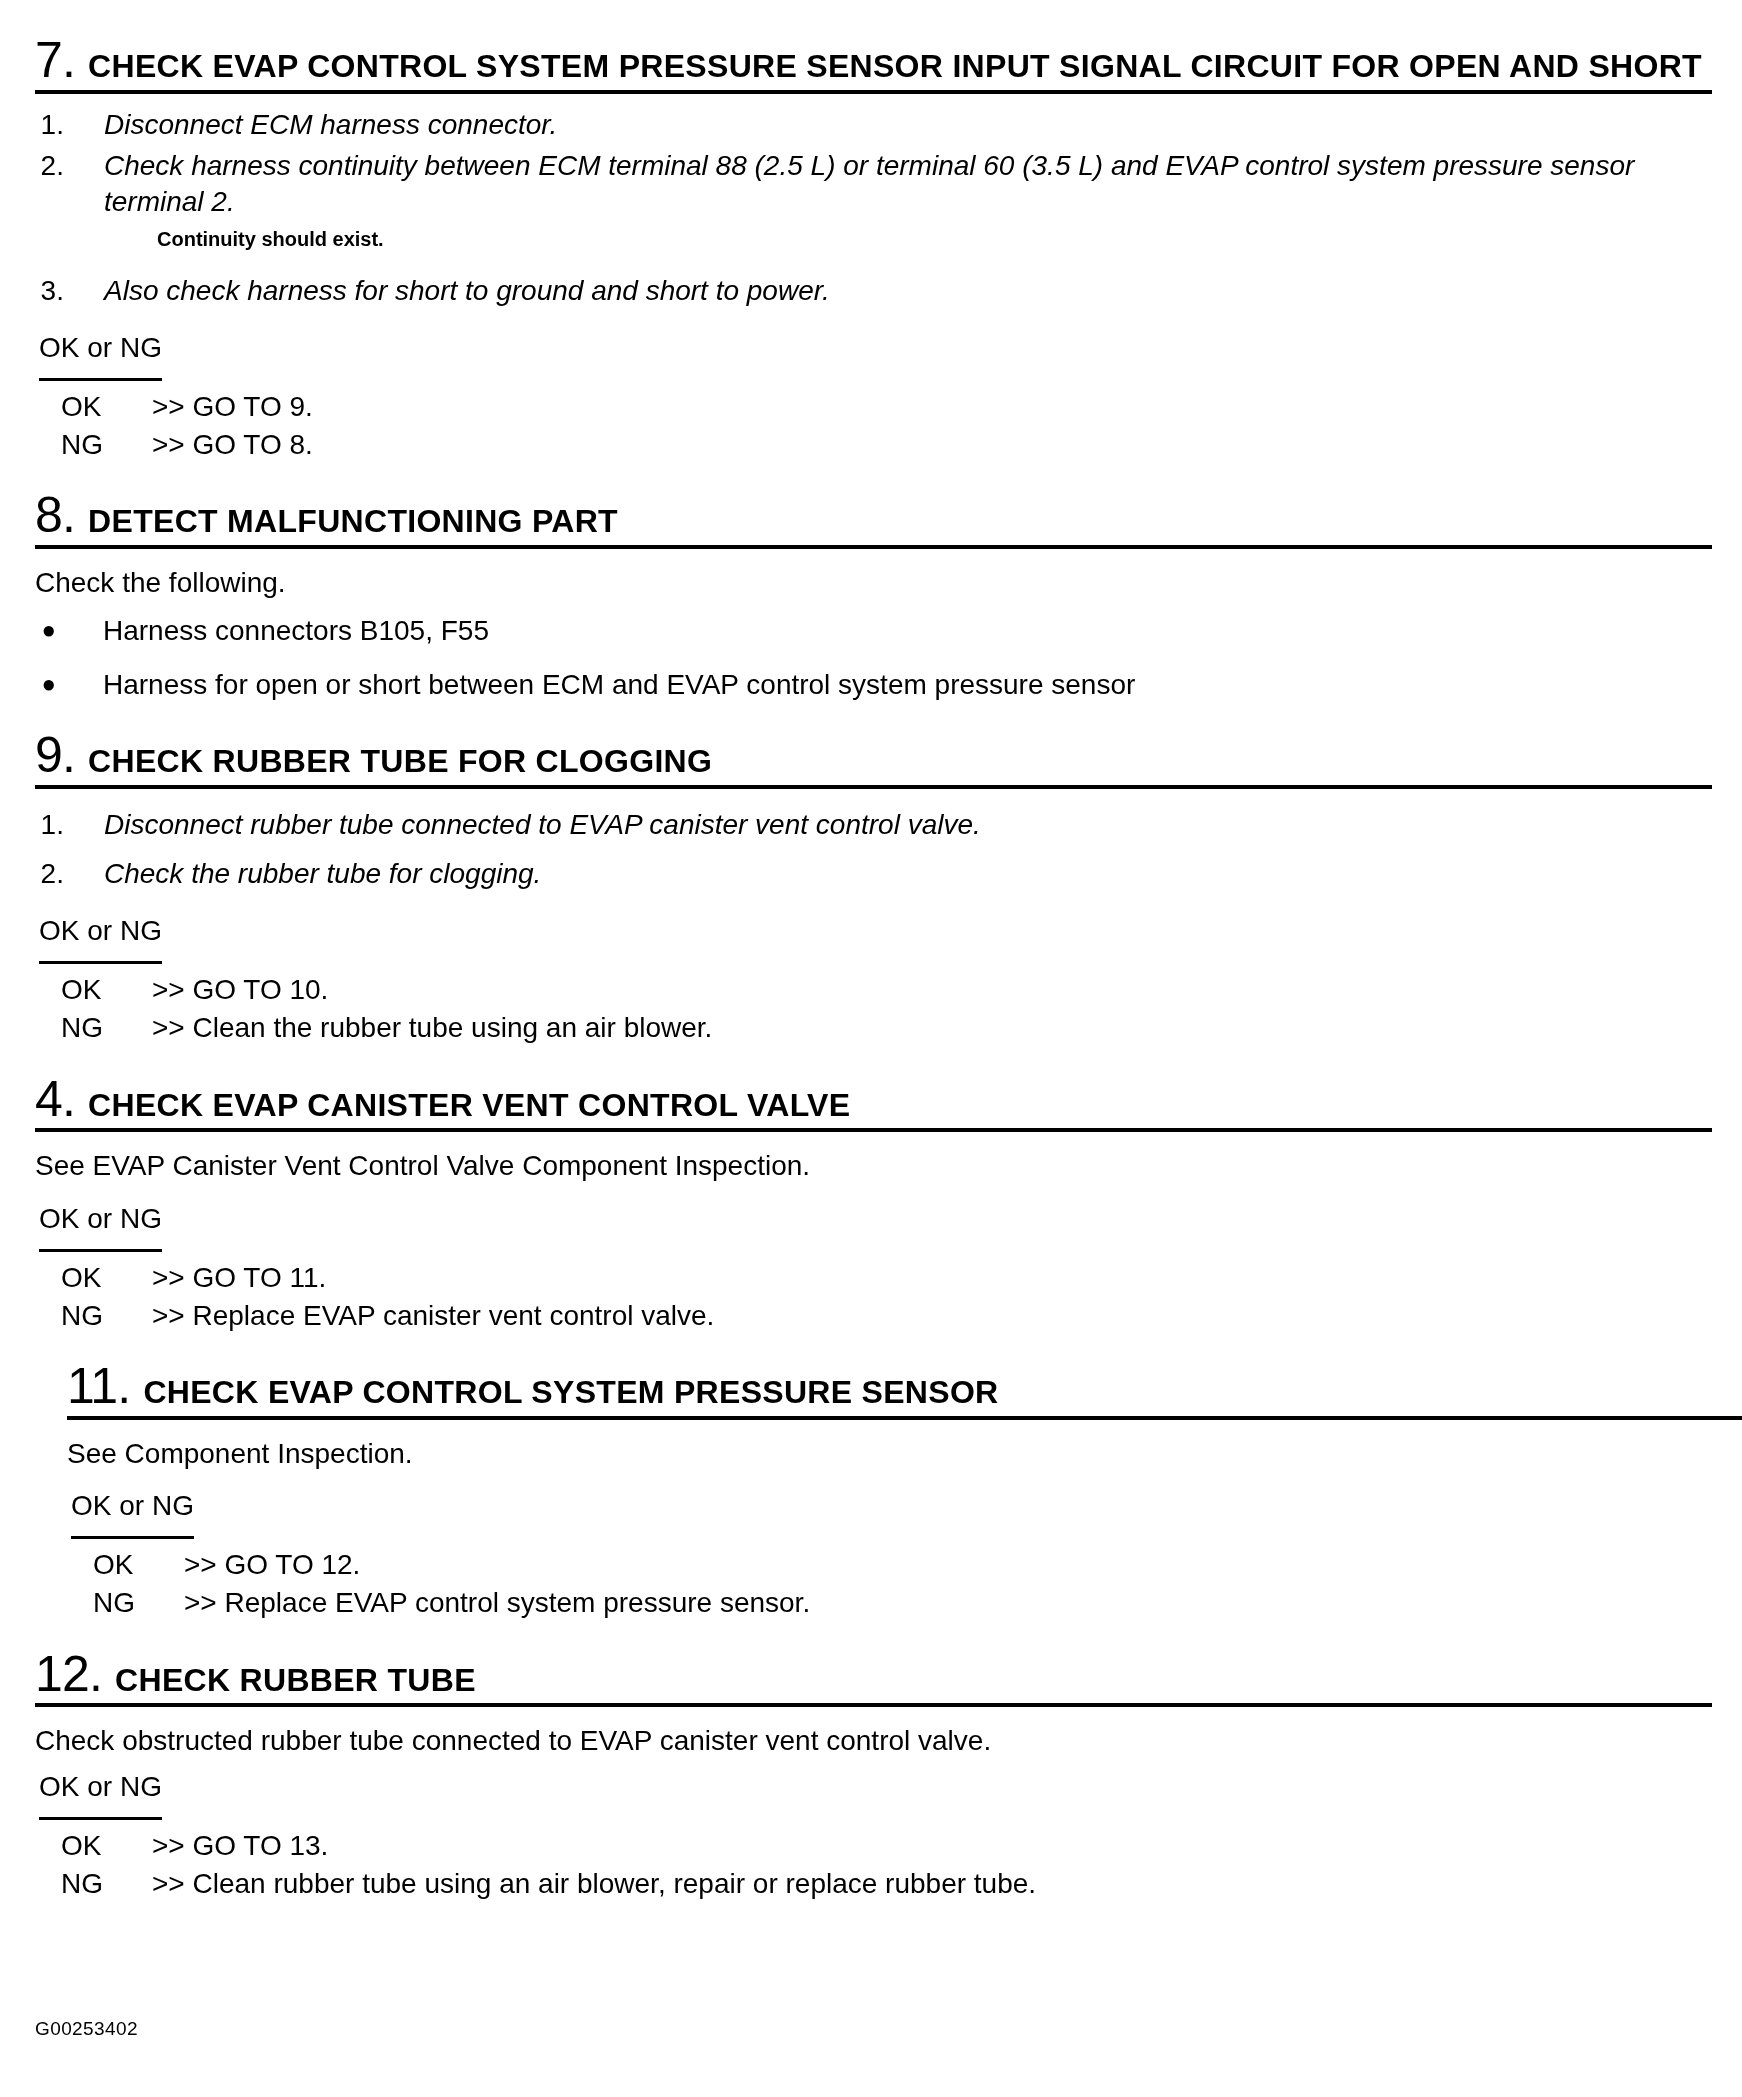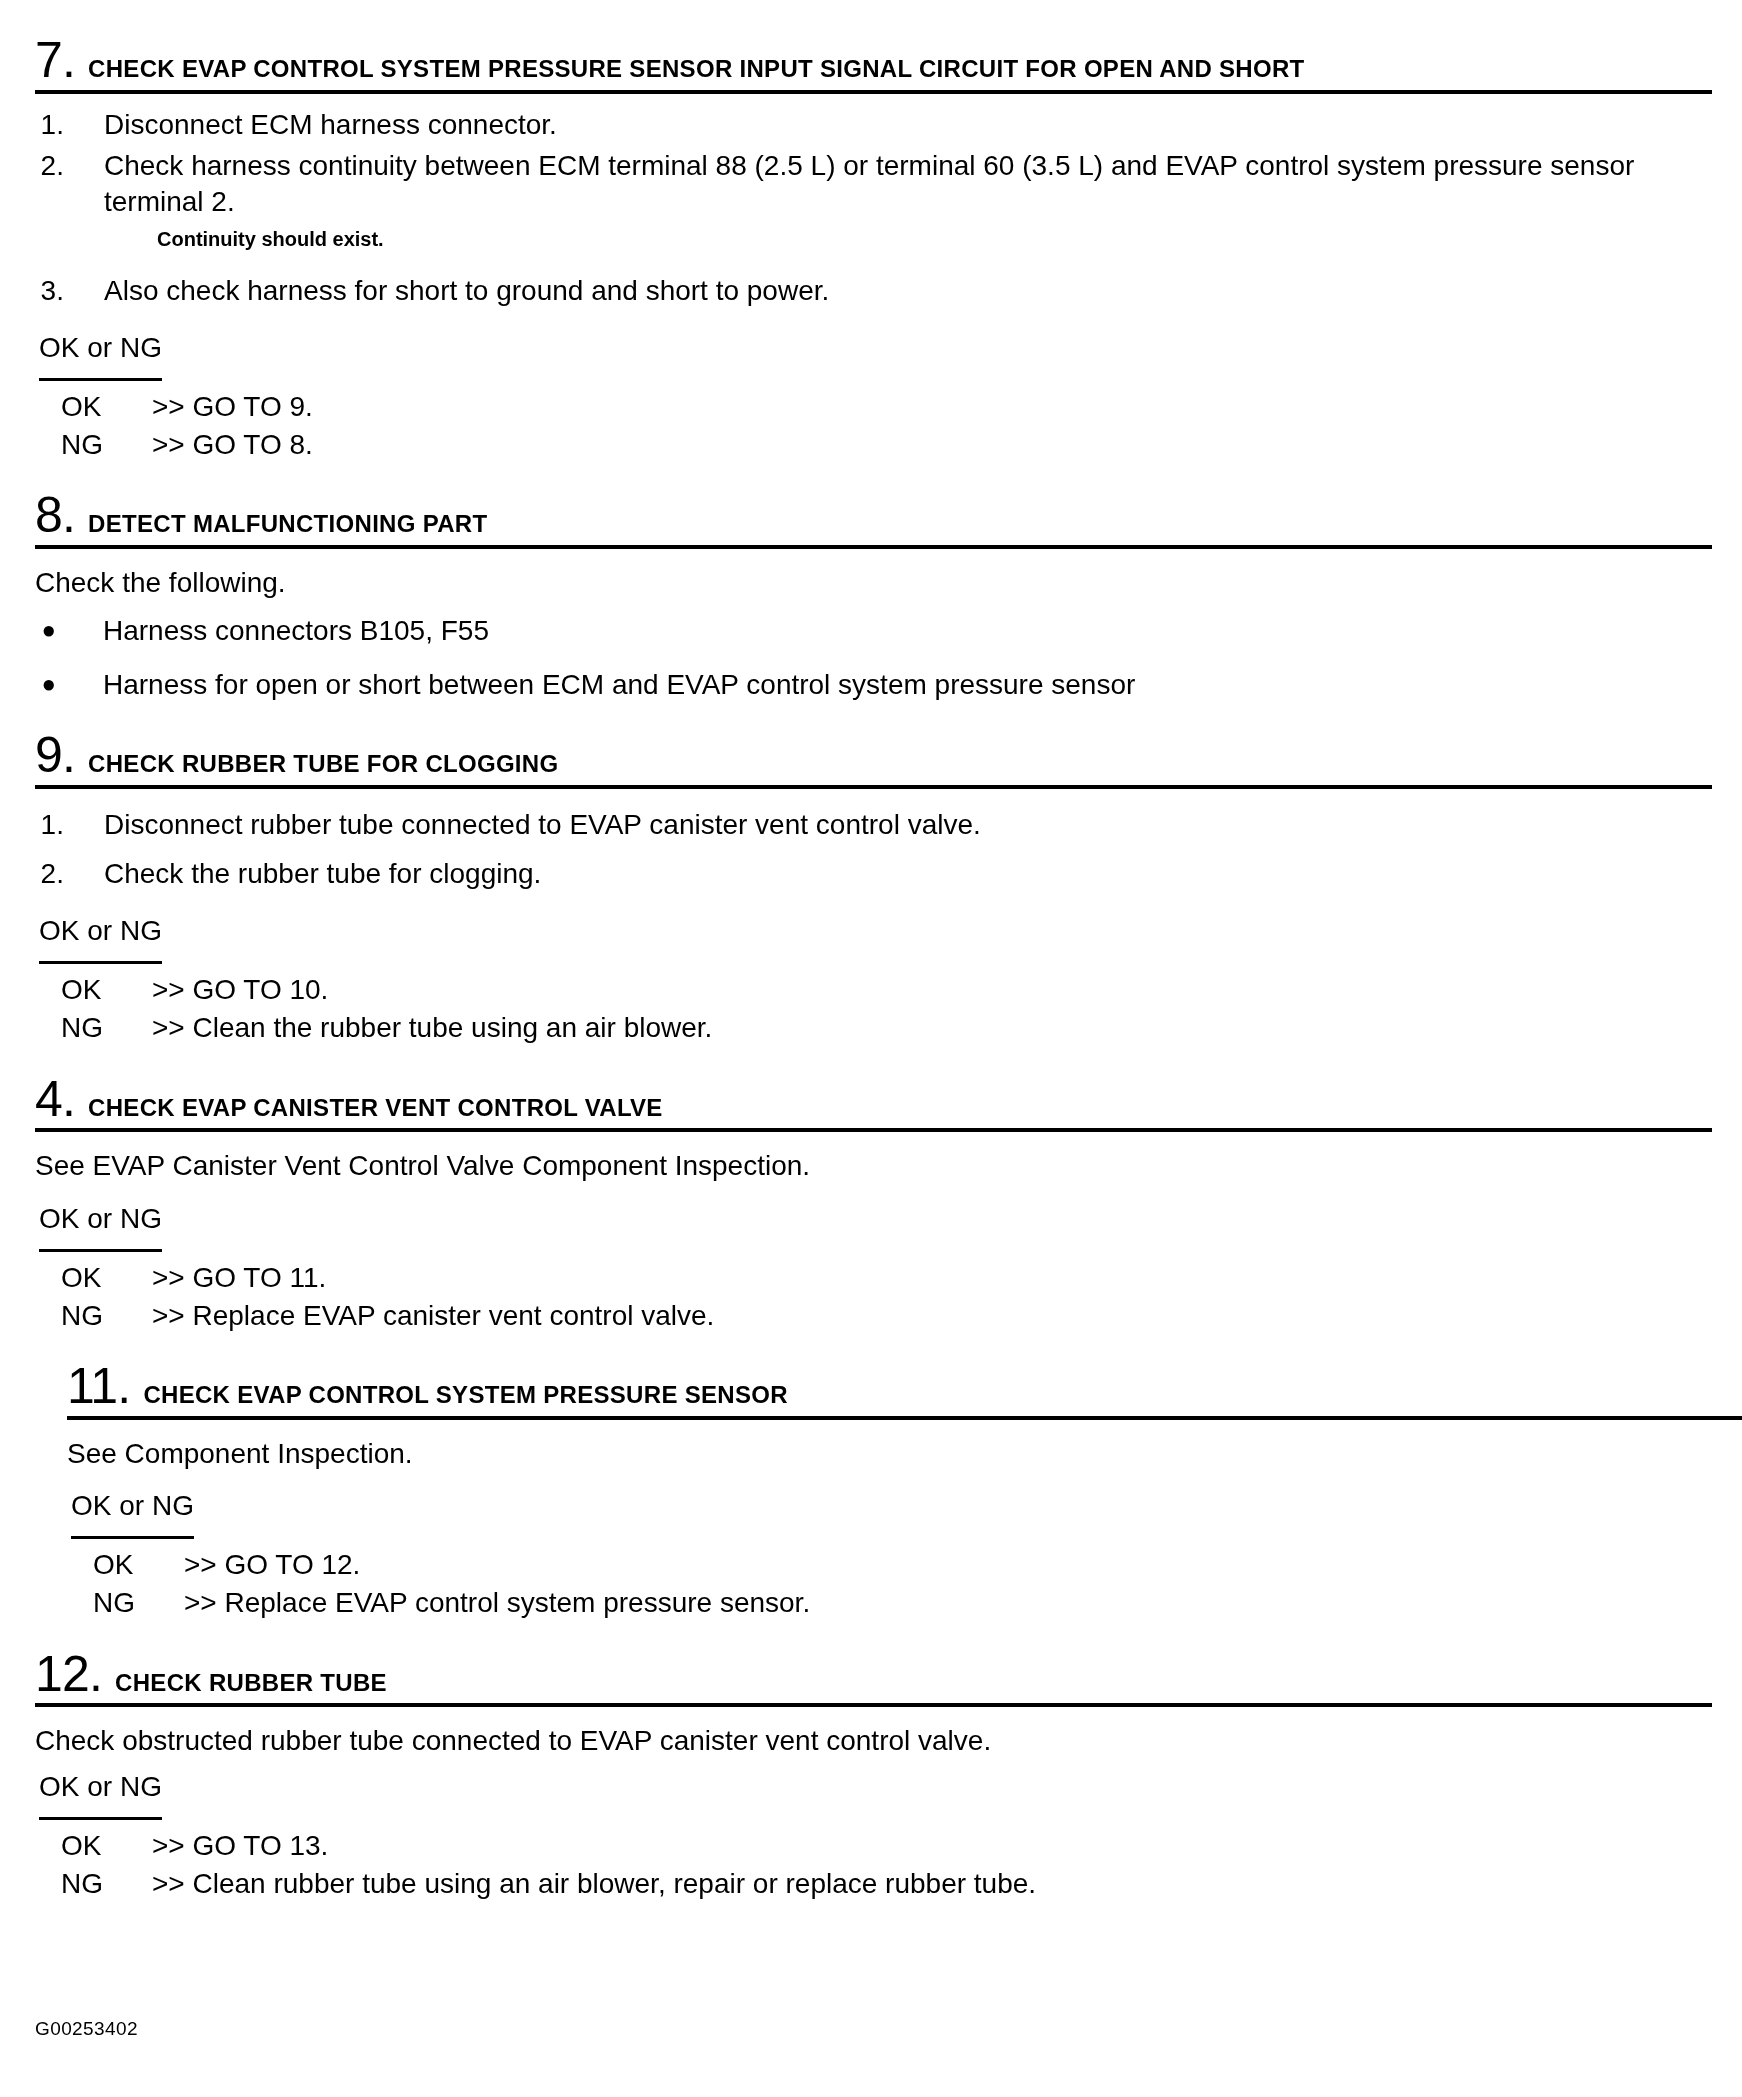--- a/index.html
+++ b/index.html
@@ -34,21 +34,21 @@
   .step-num {
     font-size: 50px;
     font-weight: 400;
     line-height: 1.0;
     letter-spacing: -0.8px;
     flex: 0 0 auto;
     margin-right: 13px;
     font-family: "Liberation Sans", sans-serif;
   }
   .step-title {
-    font-size: 24px;
+    font-size: 32px;
     font-weight: bold;
     line-height: 1.12;
     letter-spacing: 0.3px;
     padding-right: 32px;
     text-align: right;
   }
   .rule {
     border: 0;
     border-top: 4px solid #000;
     margin: 4.8px 0 0 35px;
@@ -75,21 +75,21 @@
     align-items: flex-start;
     margin-bottom: 4.8px;
     font-size: 28px;
     line-height: 1.30;
   }
   .num-marker {
     flex: 0 0 69px;
     padding-left: 5.6px;
     box-sizing: border-box;
   }
-  .num-text { flex: 1 1 auto; padding-right: 84px; }
+  .num-text { flex: 1 1 auto; padding-right: 84px; font-style: italic; }
 
   .sub-bold {
     font-weight: bold;
     font-size: 20px;
     margin: 3.2px 0 0 122px;
     line-height: 1.30;
   }
 
   
   .bullet-list { margin: 11.3px 0 0 0; }

